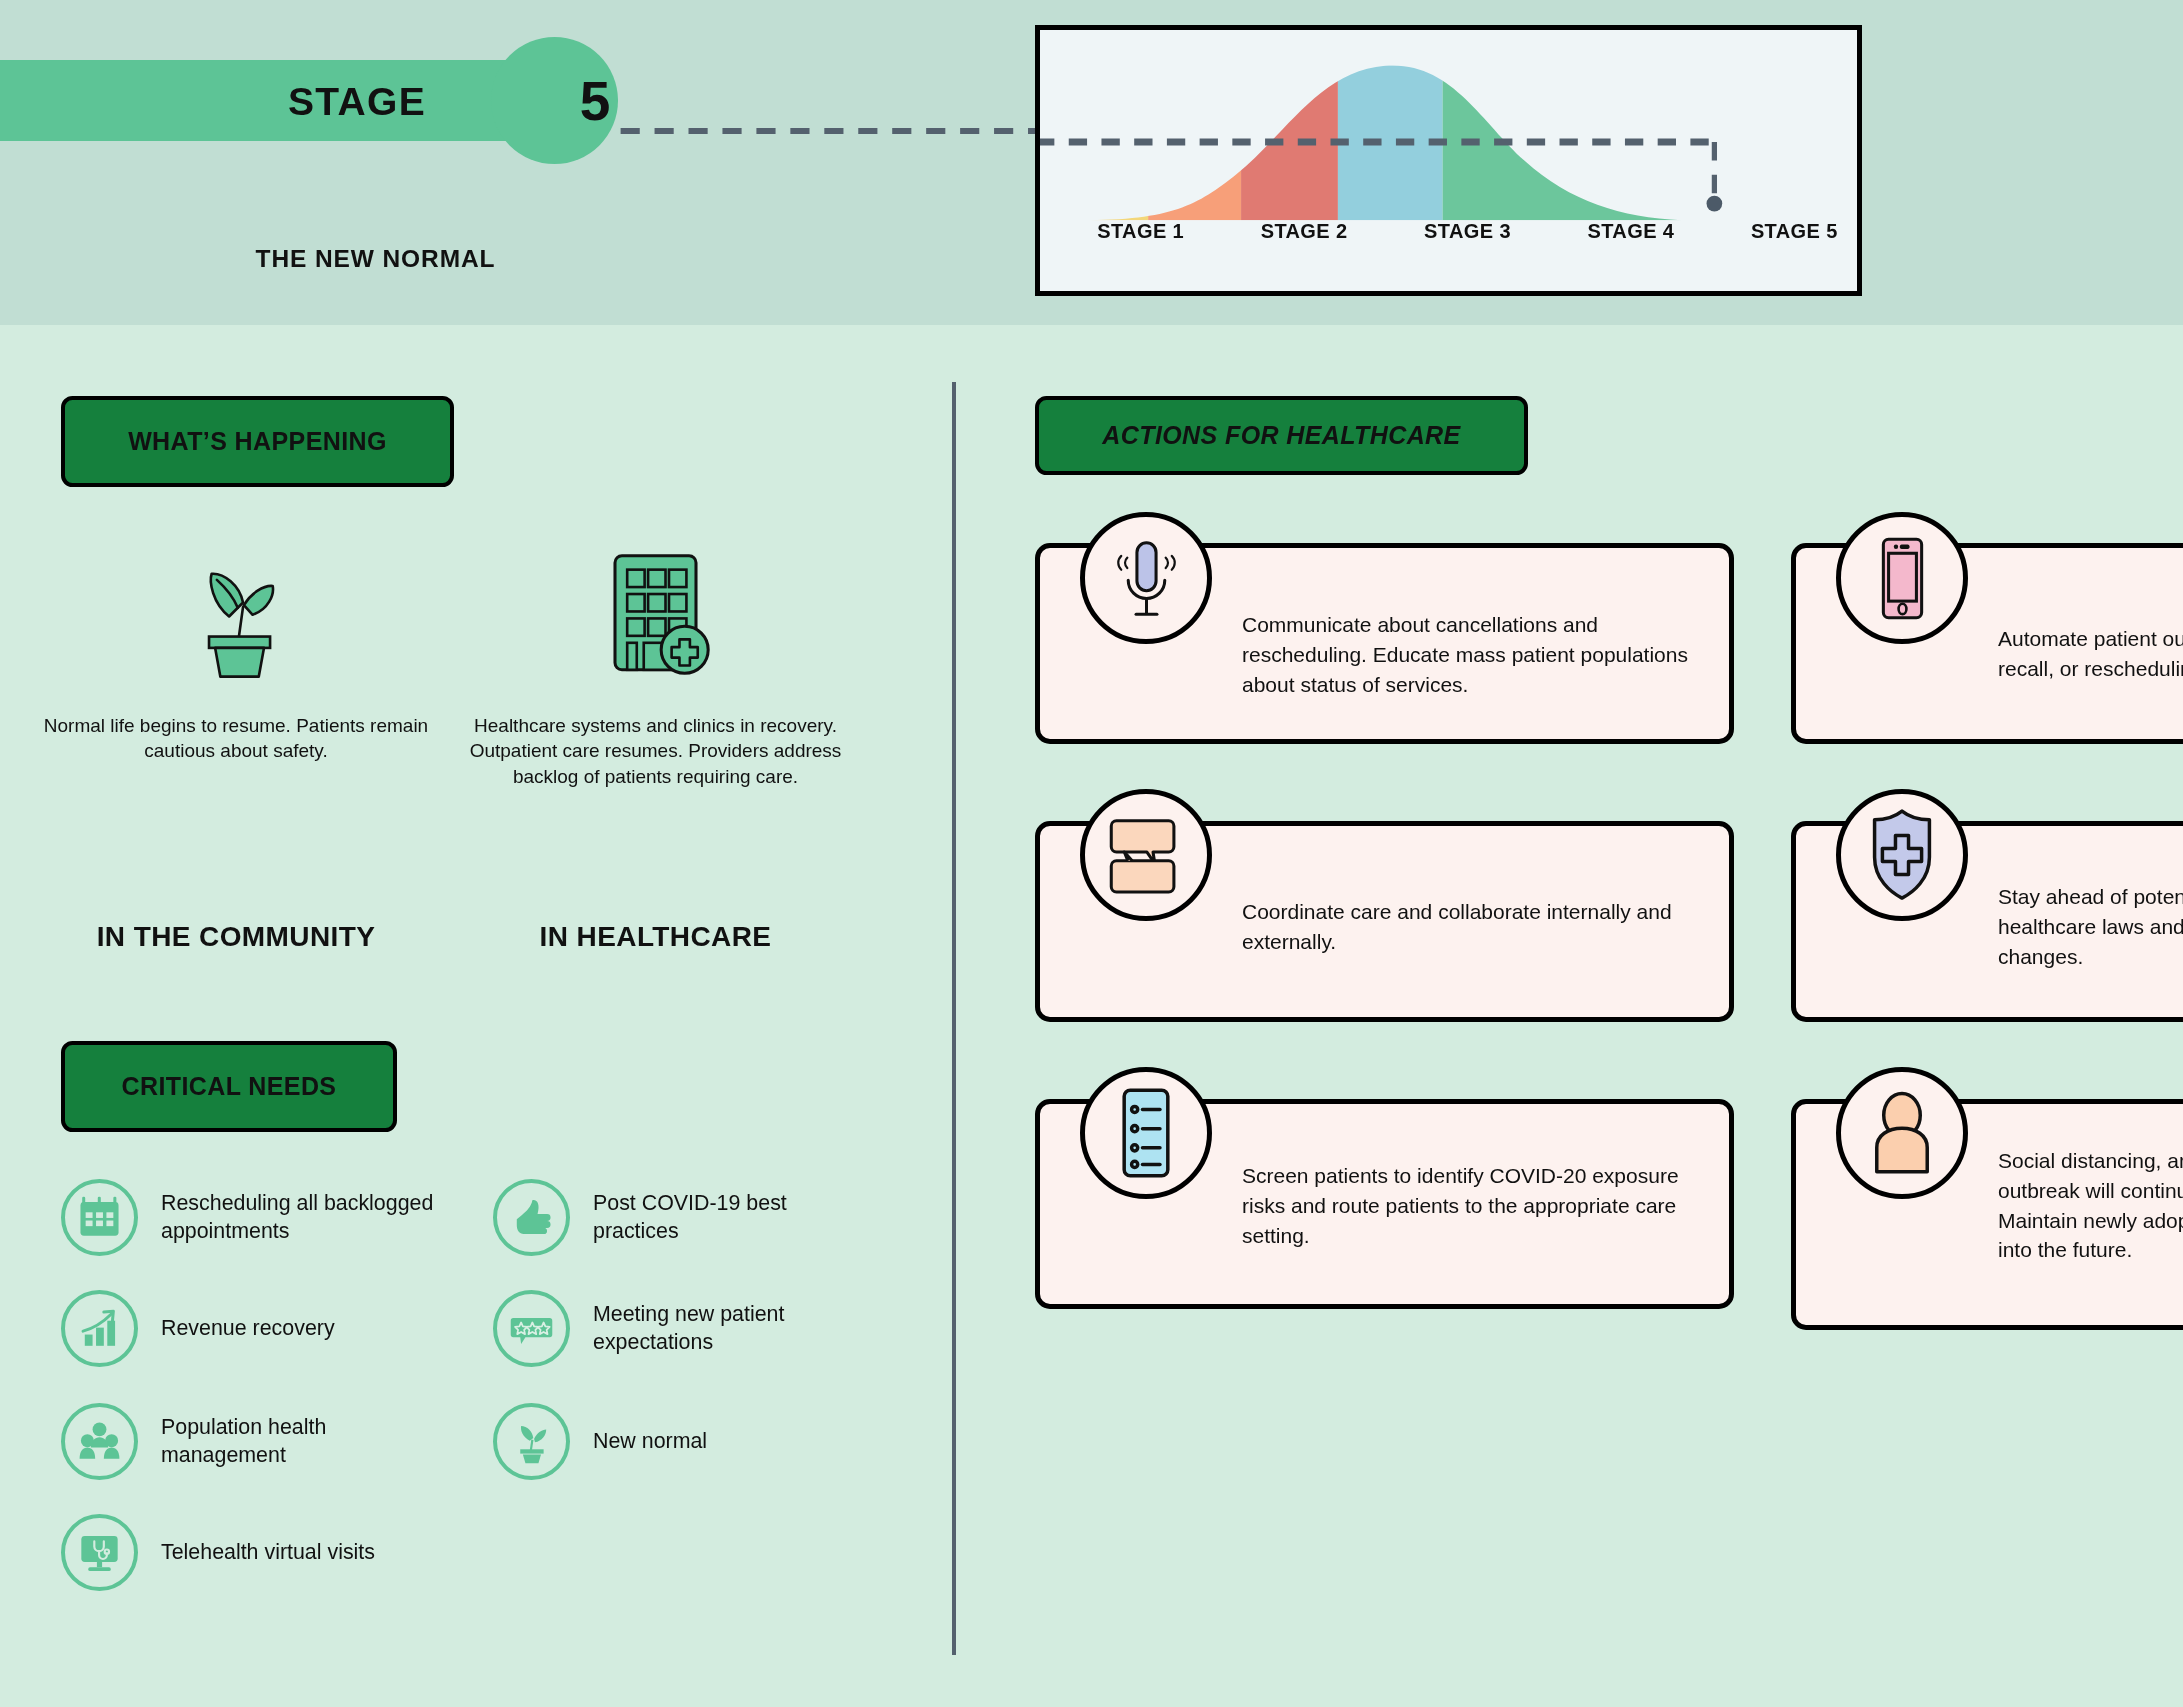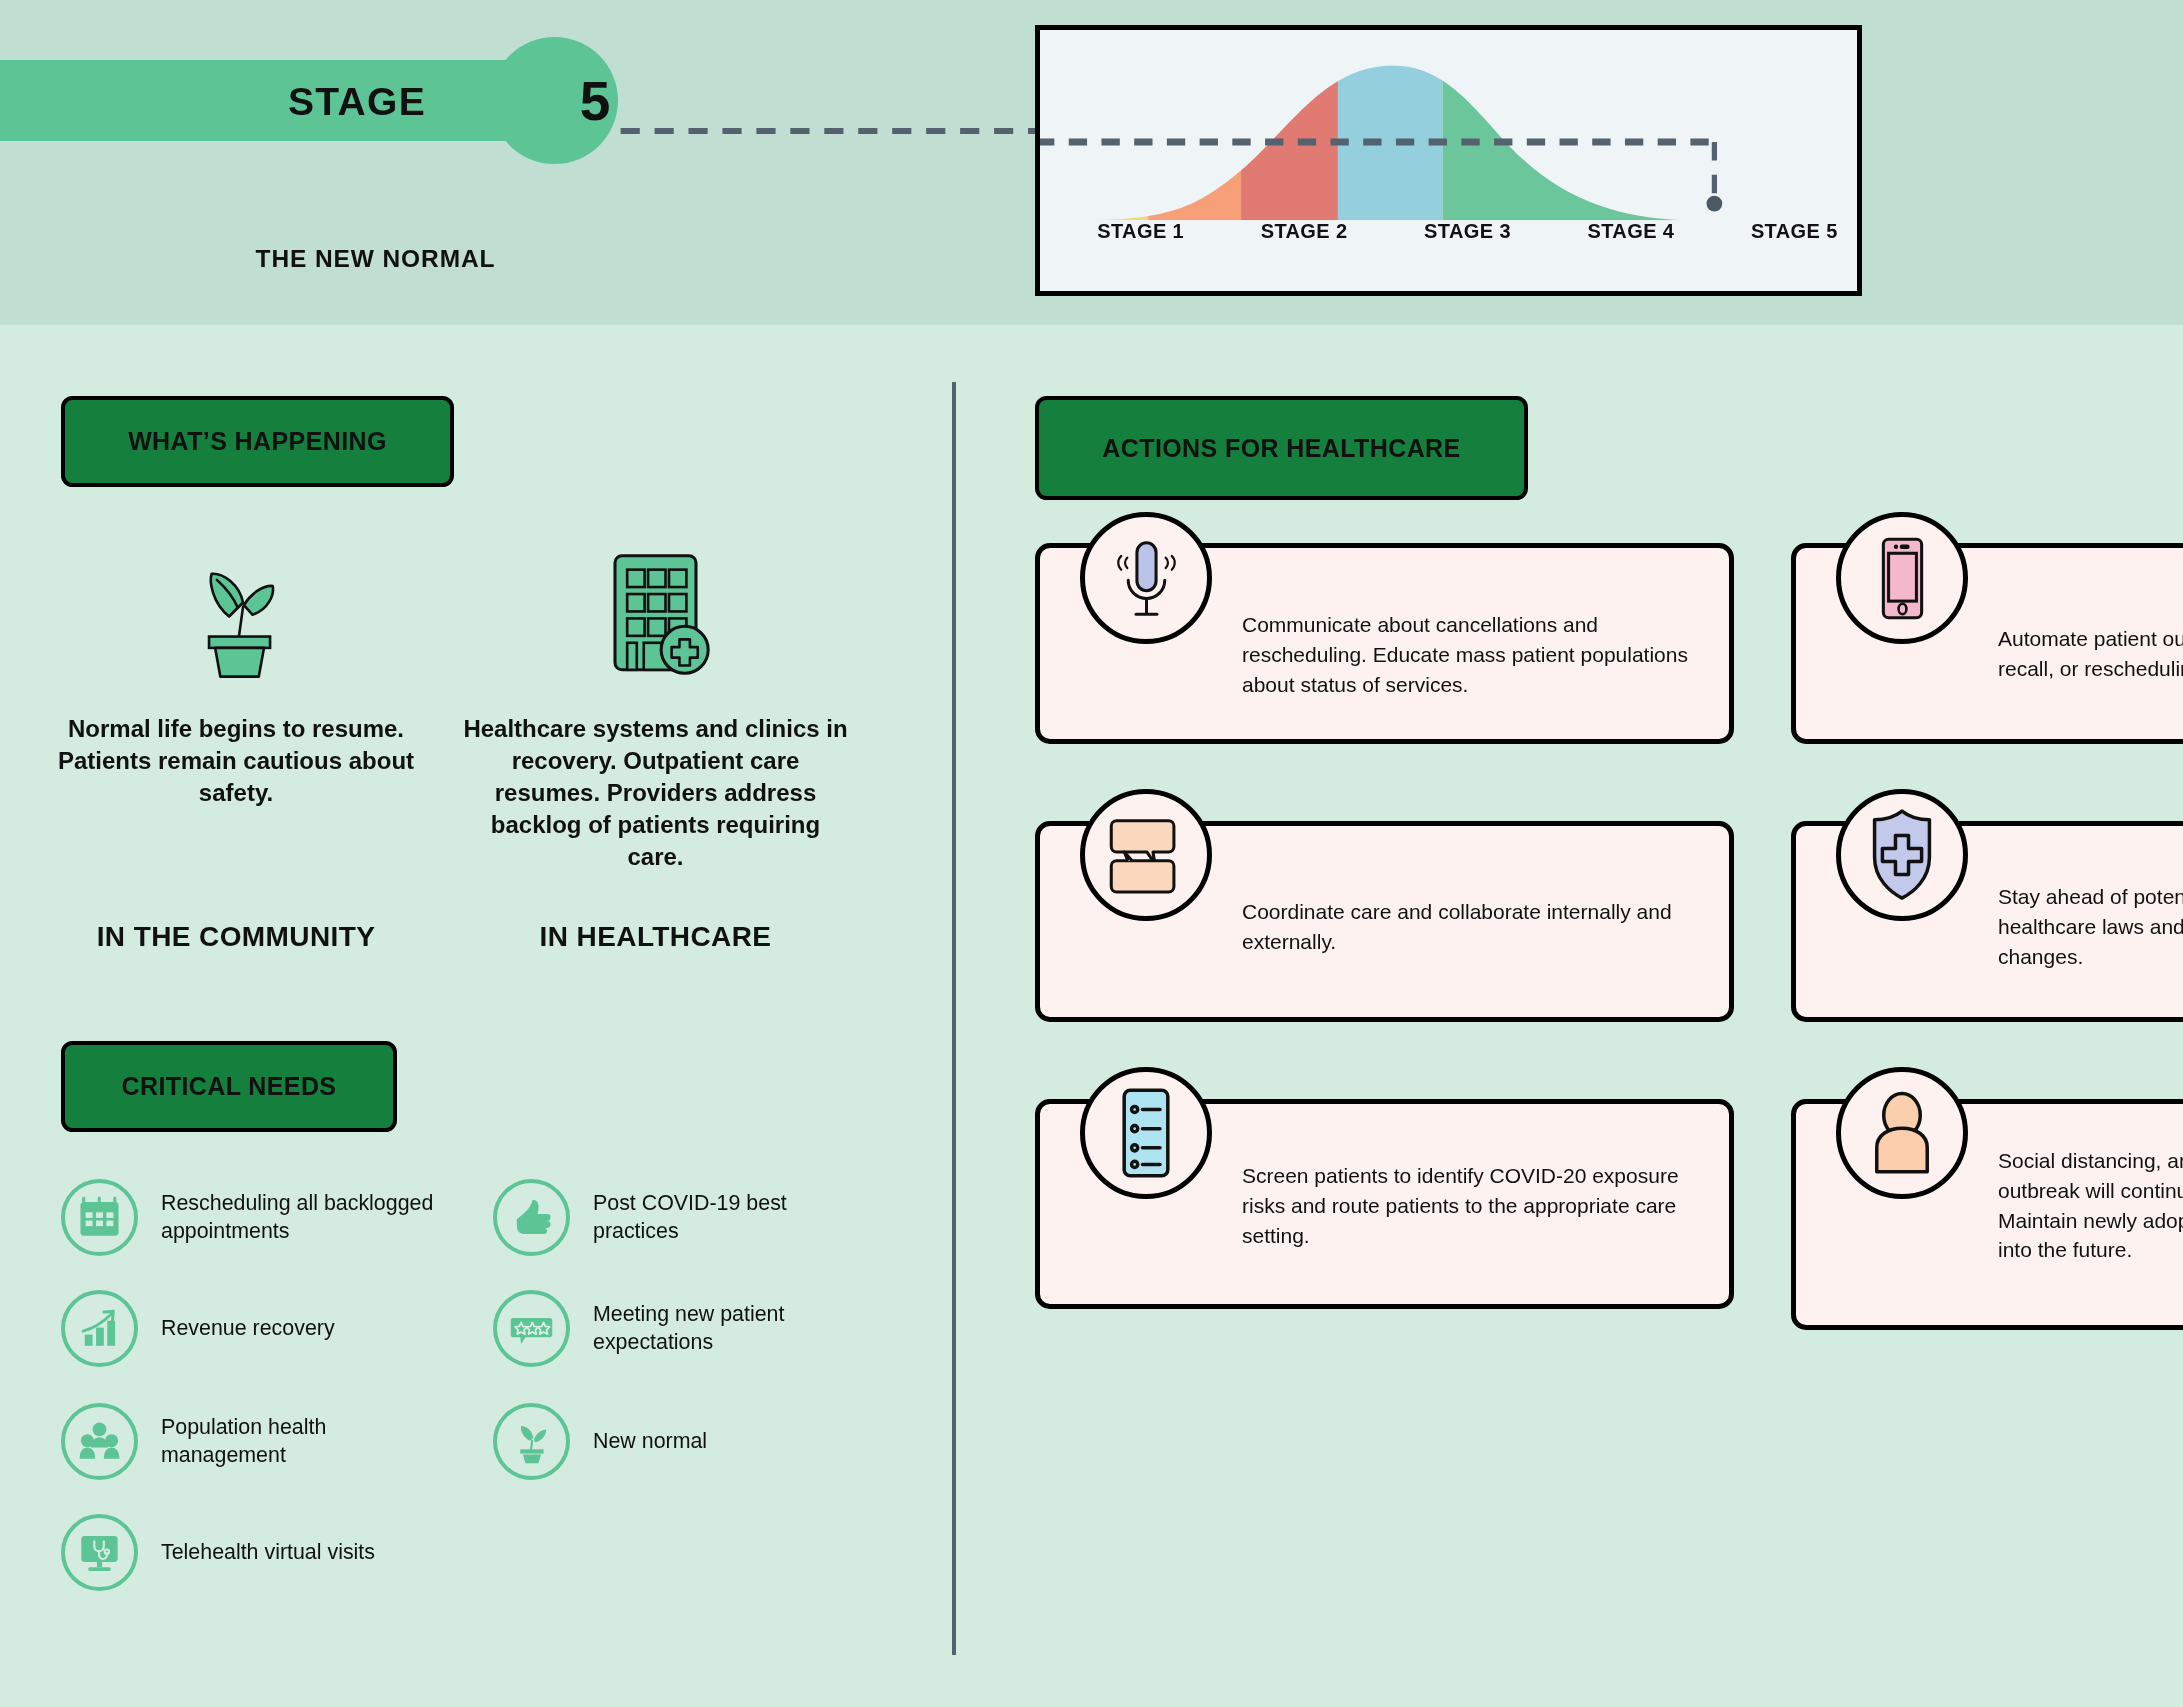--- a/index.html
+++ b/index.html
@@ -73,32 +73,31 @@
     position:absolute;
     background:#15803d;
     border:4.8px solid #000;
     border-radius:11.4px;
     box-sizing:border-box;
     display:flex;align-items:center;justify-content:center;
     font-size:25px;font-weight:bold;letter-spacing:0.4px;color:#111;
   }
   #pill-whats{left:61px;top:396px;width:393px;height:91px;}
   #pill-critical{left:61px;top:1041px;width:336px;height:91px;}
-  #pill-actions{left:1035px;top:396px;width:493px;height:104px;}
+  #pill-actions{left:1035px;top:396px;width:493px;height:79px;font-style:italic;}
 
   
   .wh-col{position:absolute;top:520px;width:437px;text-align:center;}
   #wh-col-1{left:17.5px;}
   #wh-col-2{left:437px;}
   .wh-icon{height:162px;display:flex;align-items:flex-end;justify-content:center;}
   .wh-body{
     margin-top:31px;
-    font-size:24px;line-height:1.33;color:#111;
+    font-size:19px;line-height:1.33;color:#111;
     padding:0 26px;
-    font-weight:bold;
   }
   .wh-tag{
     position:absolute;width:437px;text-align:center;
     font-size:28px;font-weight:bold;letter-spacing:0.4px;color:#111;
   }
   #wh-tag-1{left:17.5px;top:921px;}
   #wh-tag-2{left:437px;top:921px;}
 
   
   .cn-item{position:absolute;display:flex;align-items:center;}

